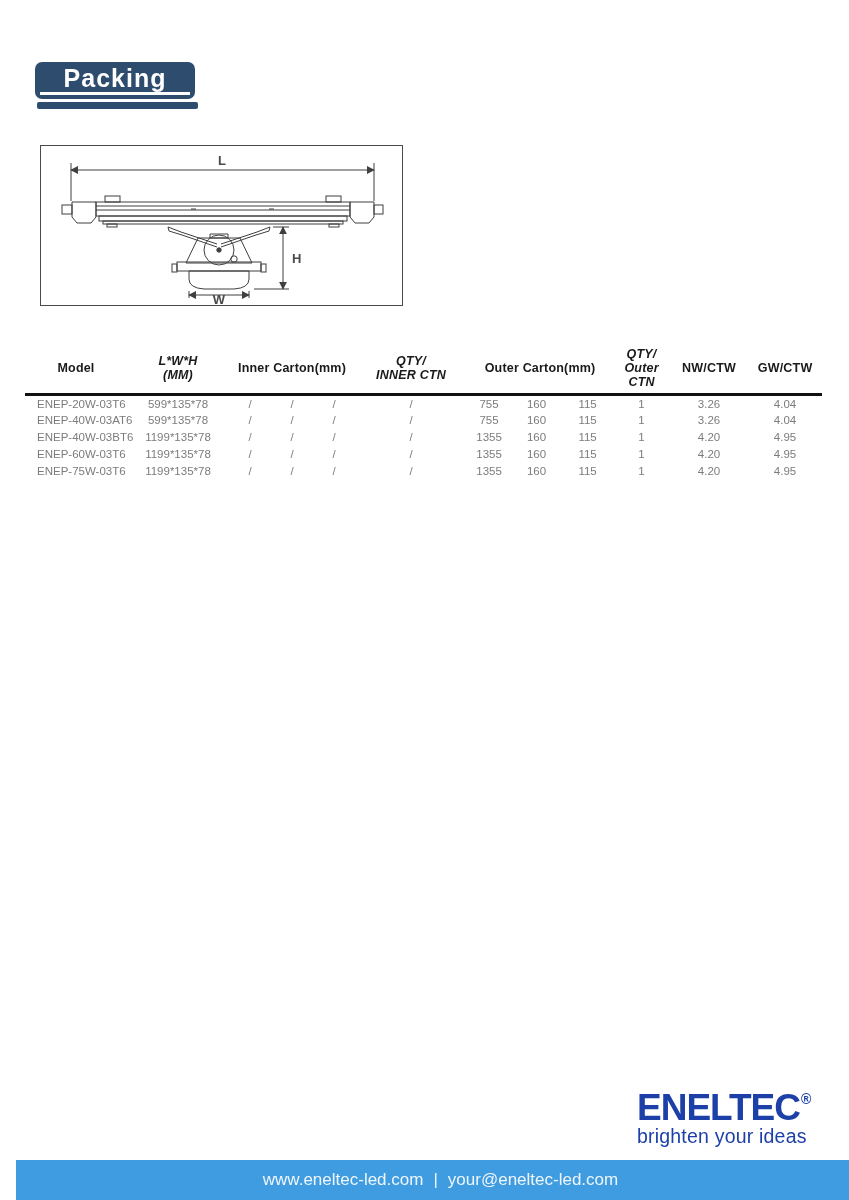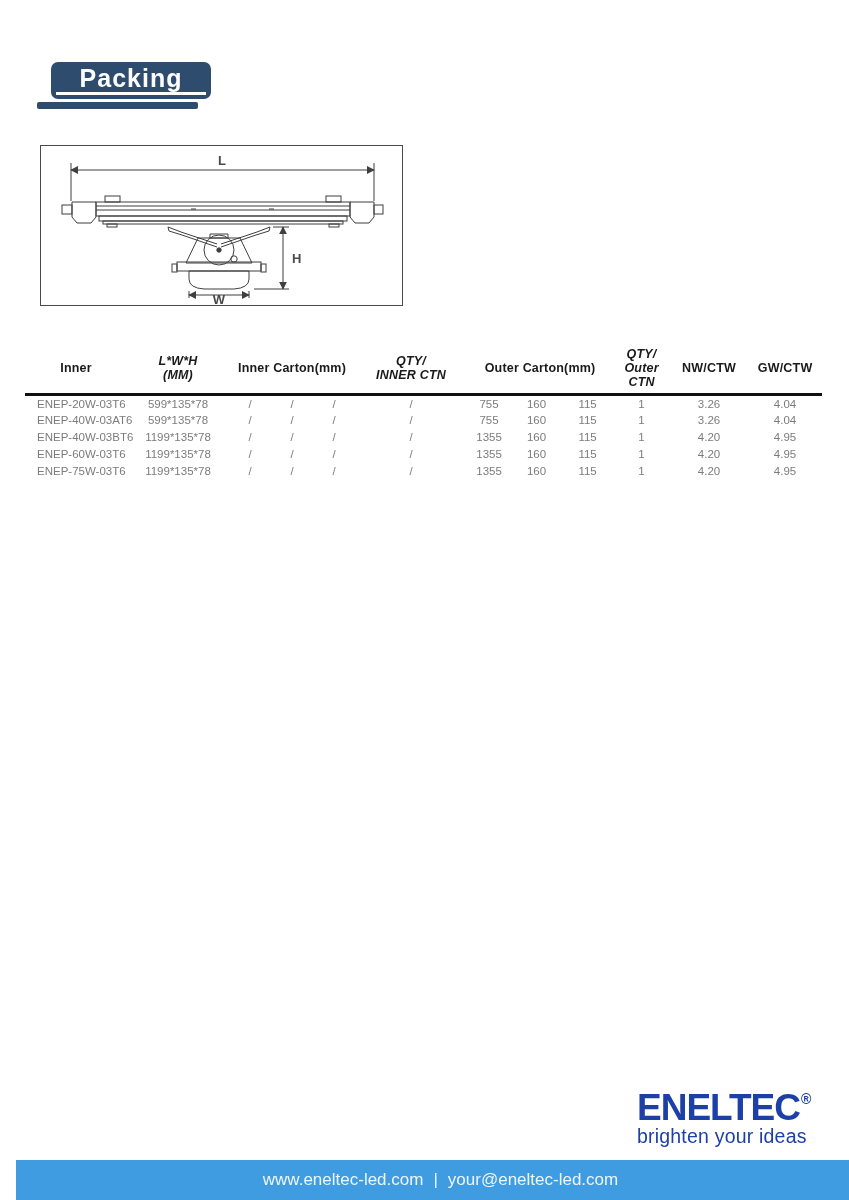--- a/index.html
+++ b/index.html
@@ -1,20 +1,20 @@
 <!DOCTYPE html>
 <html><head>
 <meta charset="utf-8">
 <style>
   * { margin:0; padding:0; box-sizing:border-box; }
   body { background:#ffffff; font-family:"Liberation Sans", sans-serif; }
   .page { position:relative; width:849px; height:1200px; background:#fff; overflow:hidden; }
 
   
-  .badge { position:absolute; left:51px; top:62px; width:160px; height:37px;
+  .badge { position:absolute; left:35px; top:62px; width:160px; height:37px;
            background:#2e4d6e; border-radius:7px;
            display:flex; align-items:center; justify-content:center; }
   .badge-label { color:#ffffff; font-size:25px; font-weight:bold; letter-spacing:1px;
                  padding-bottom:5px; }
   .badge-underline { position:absolute; left:5px; right:5px; bottom:4px; height:3px;
                      background:#ffffff; }
   .badge-shadow { position:absolute; left:37px; top:102px; width:161px; height:7px;
                   background:#2e4d6e; border-radius:2px; }
 
   
@@ -129,21 +129,21 @@
         <col style="width:112px">
         <col style="width:44px">
           <col style="width:51px">
           <col style="width:51px">
         <col style="width:57px">
           <col style="width:78px">
           <col style="width:74px">
       </colgroup>
       <thead>
         <tr>
-          <th>Inner</th>
+          <th>Model</th>
           <th>
             <span>L*W*H</span>
             <span>(MM)</span>
           </th>
           <th colspan="3">Inner Carton(mm)</th>
           <th>
             <span>QTY/</span>
             <span>INNER CTN</span>
           </th>
           <th colspan="3">Outer Carton(mm)</th>

